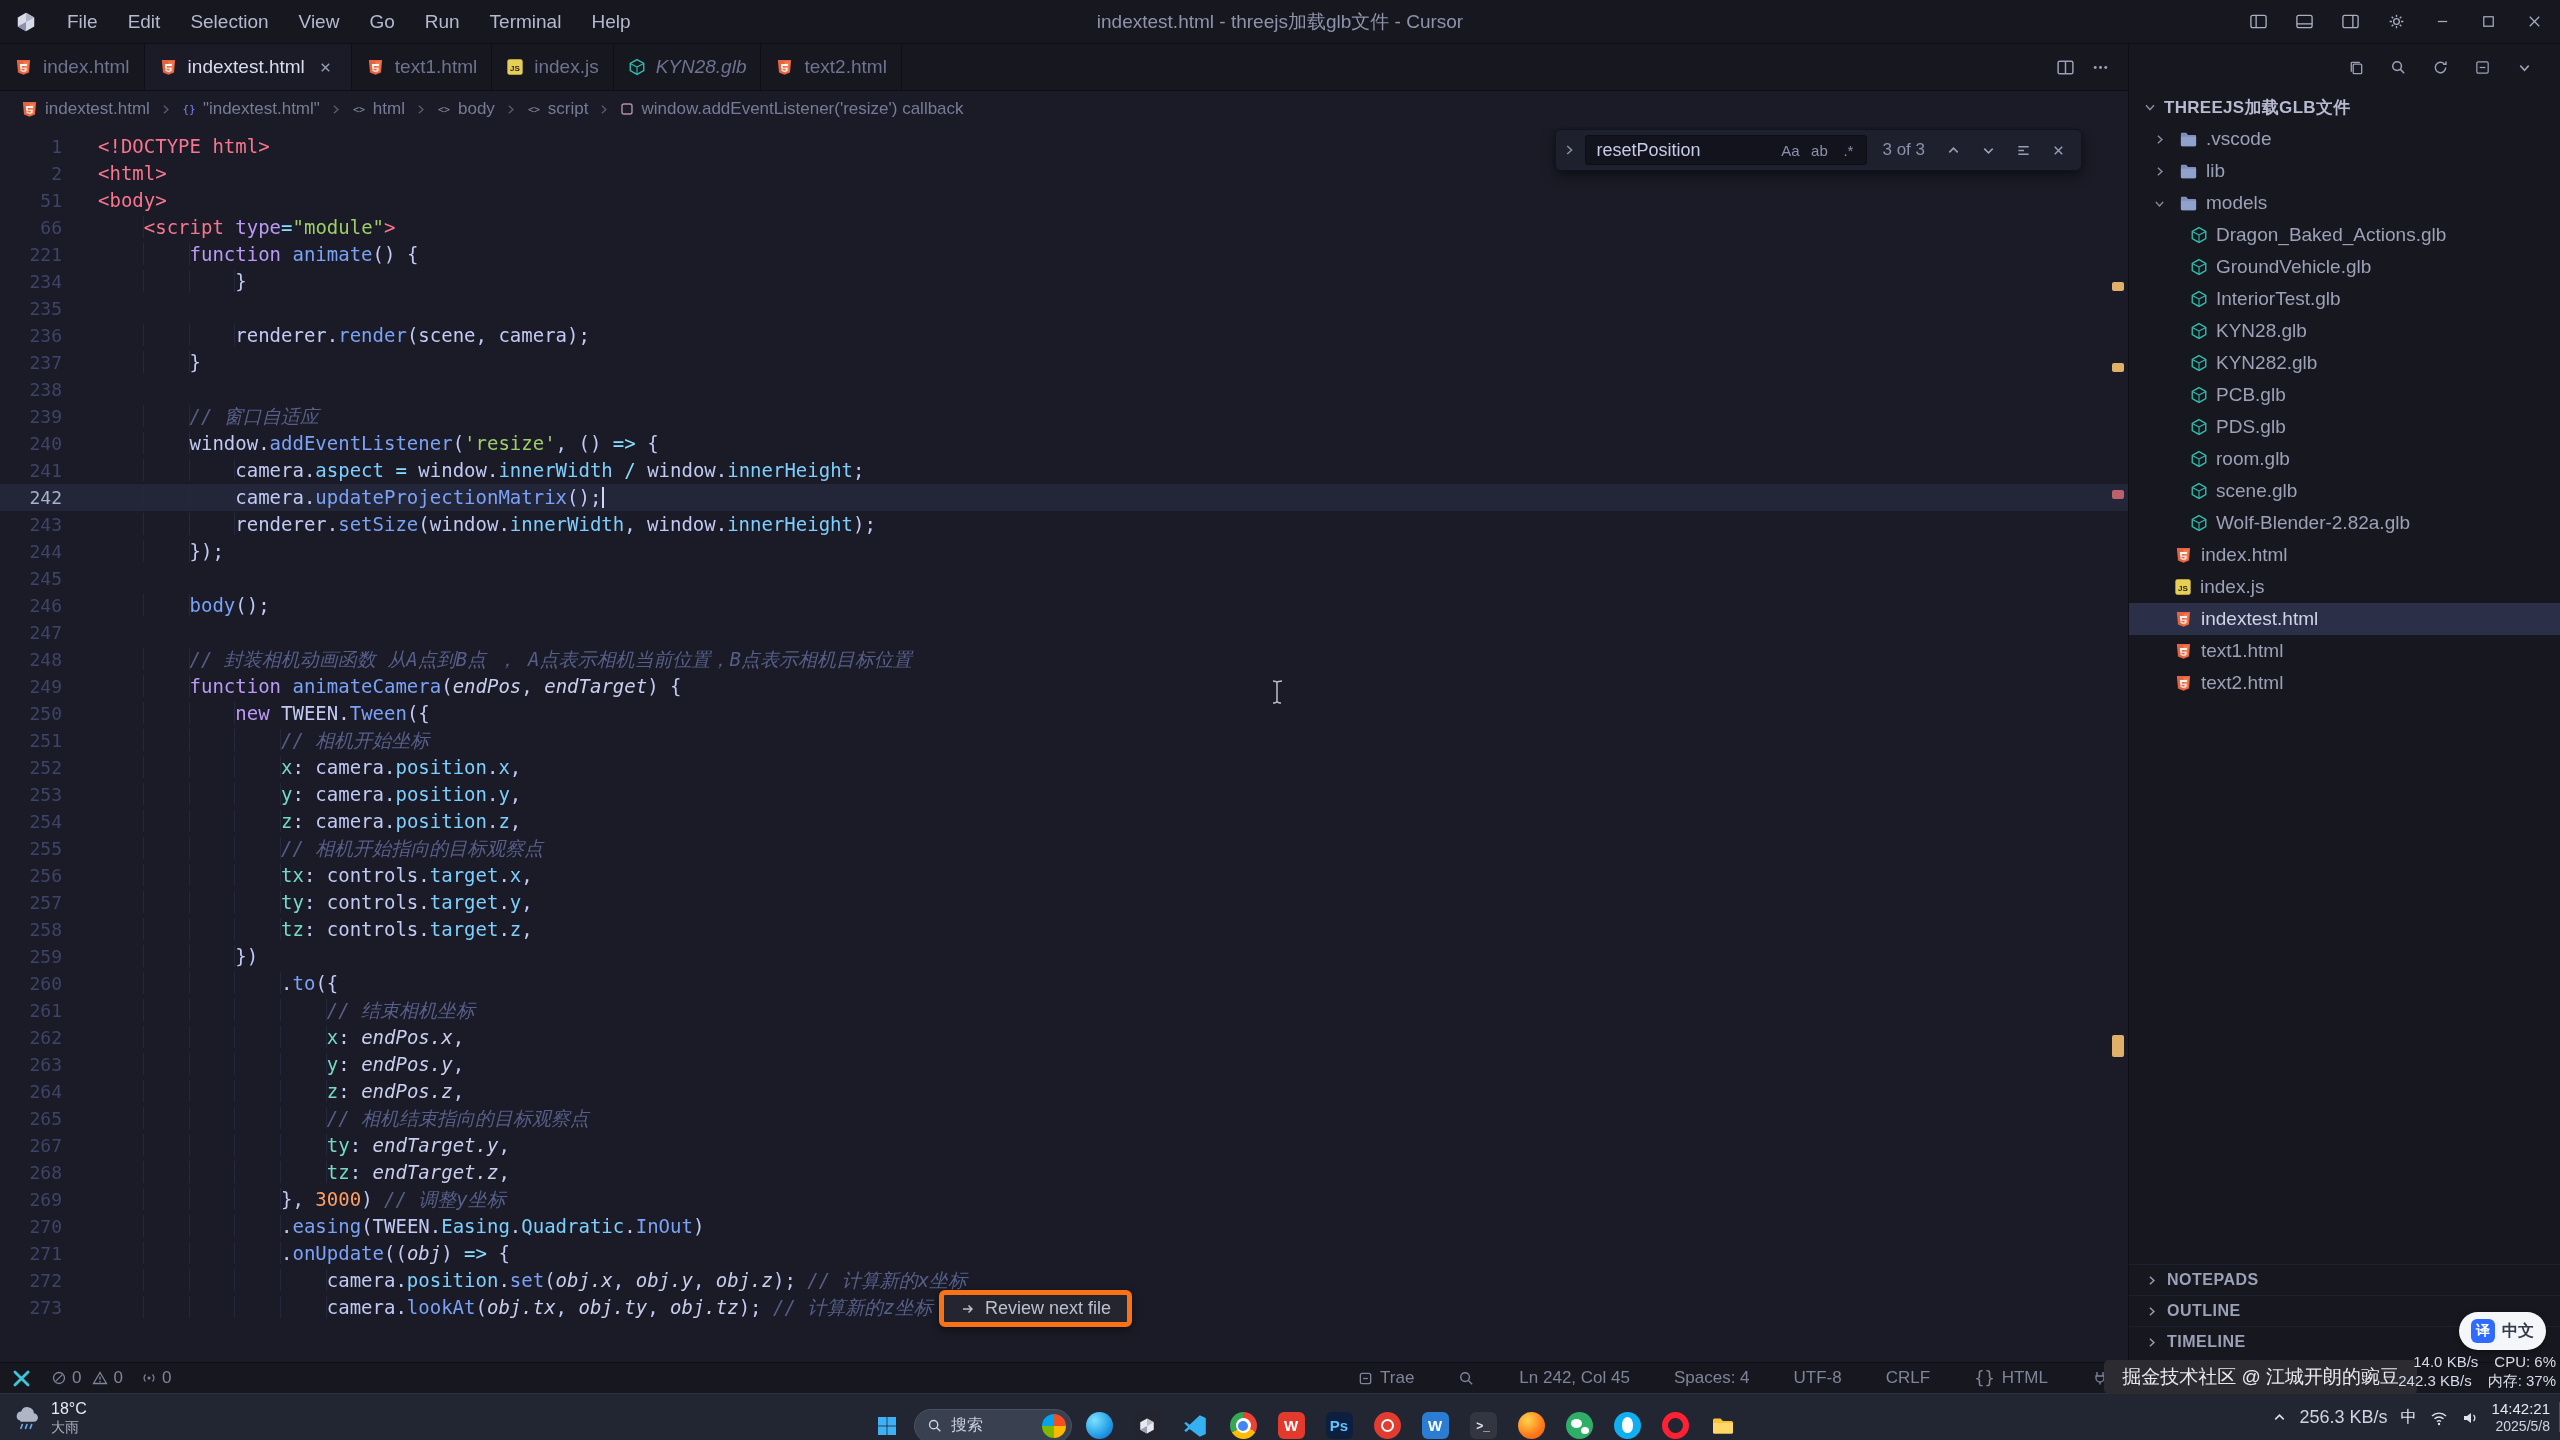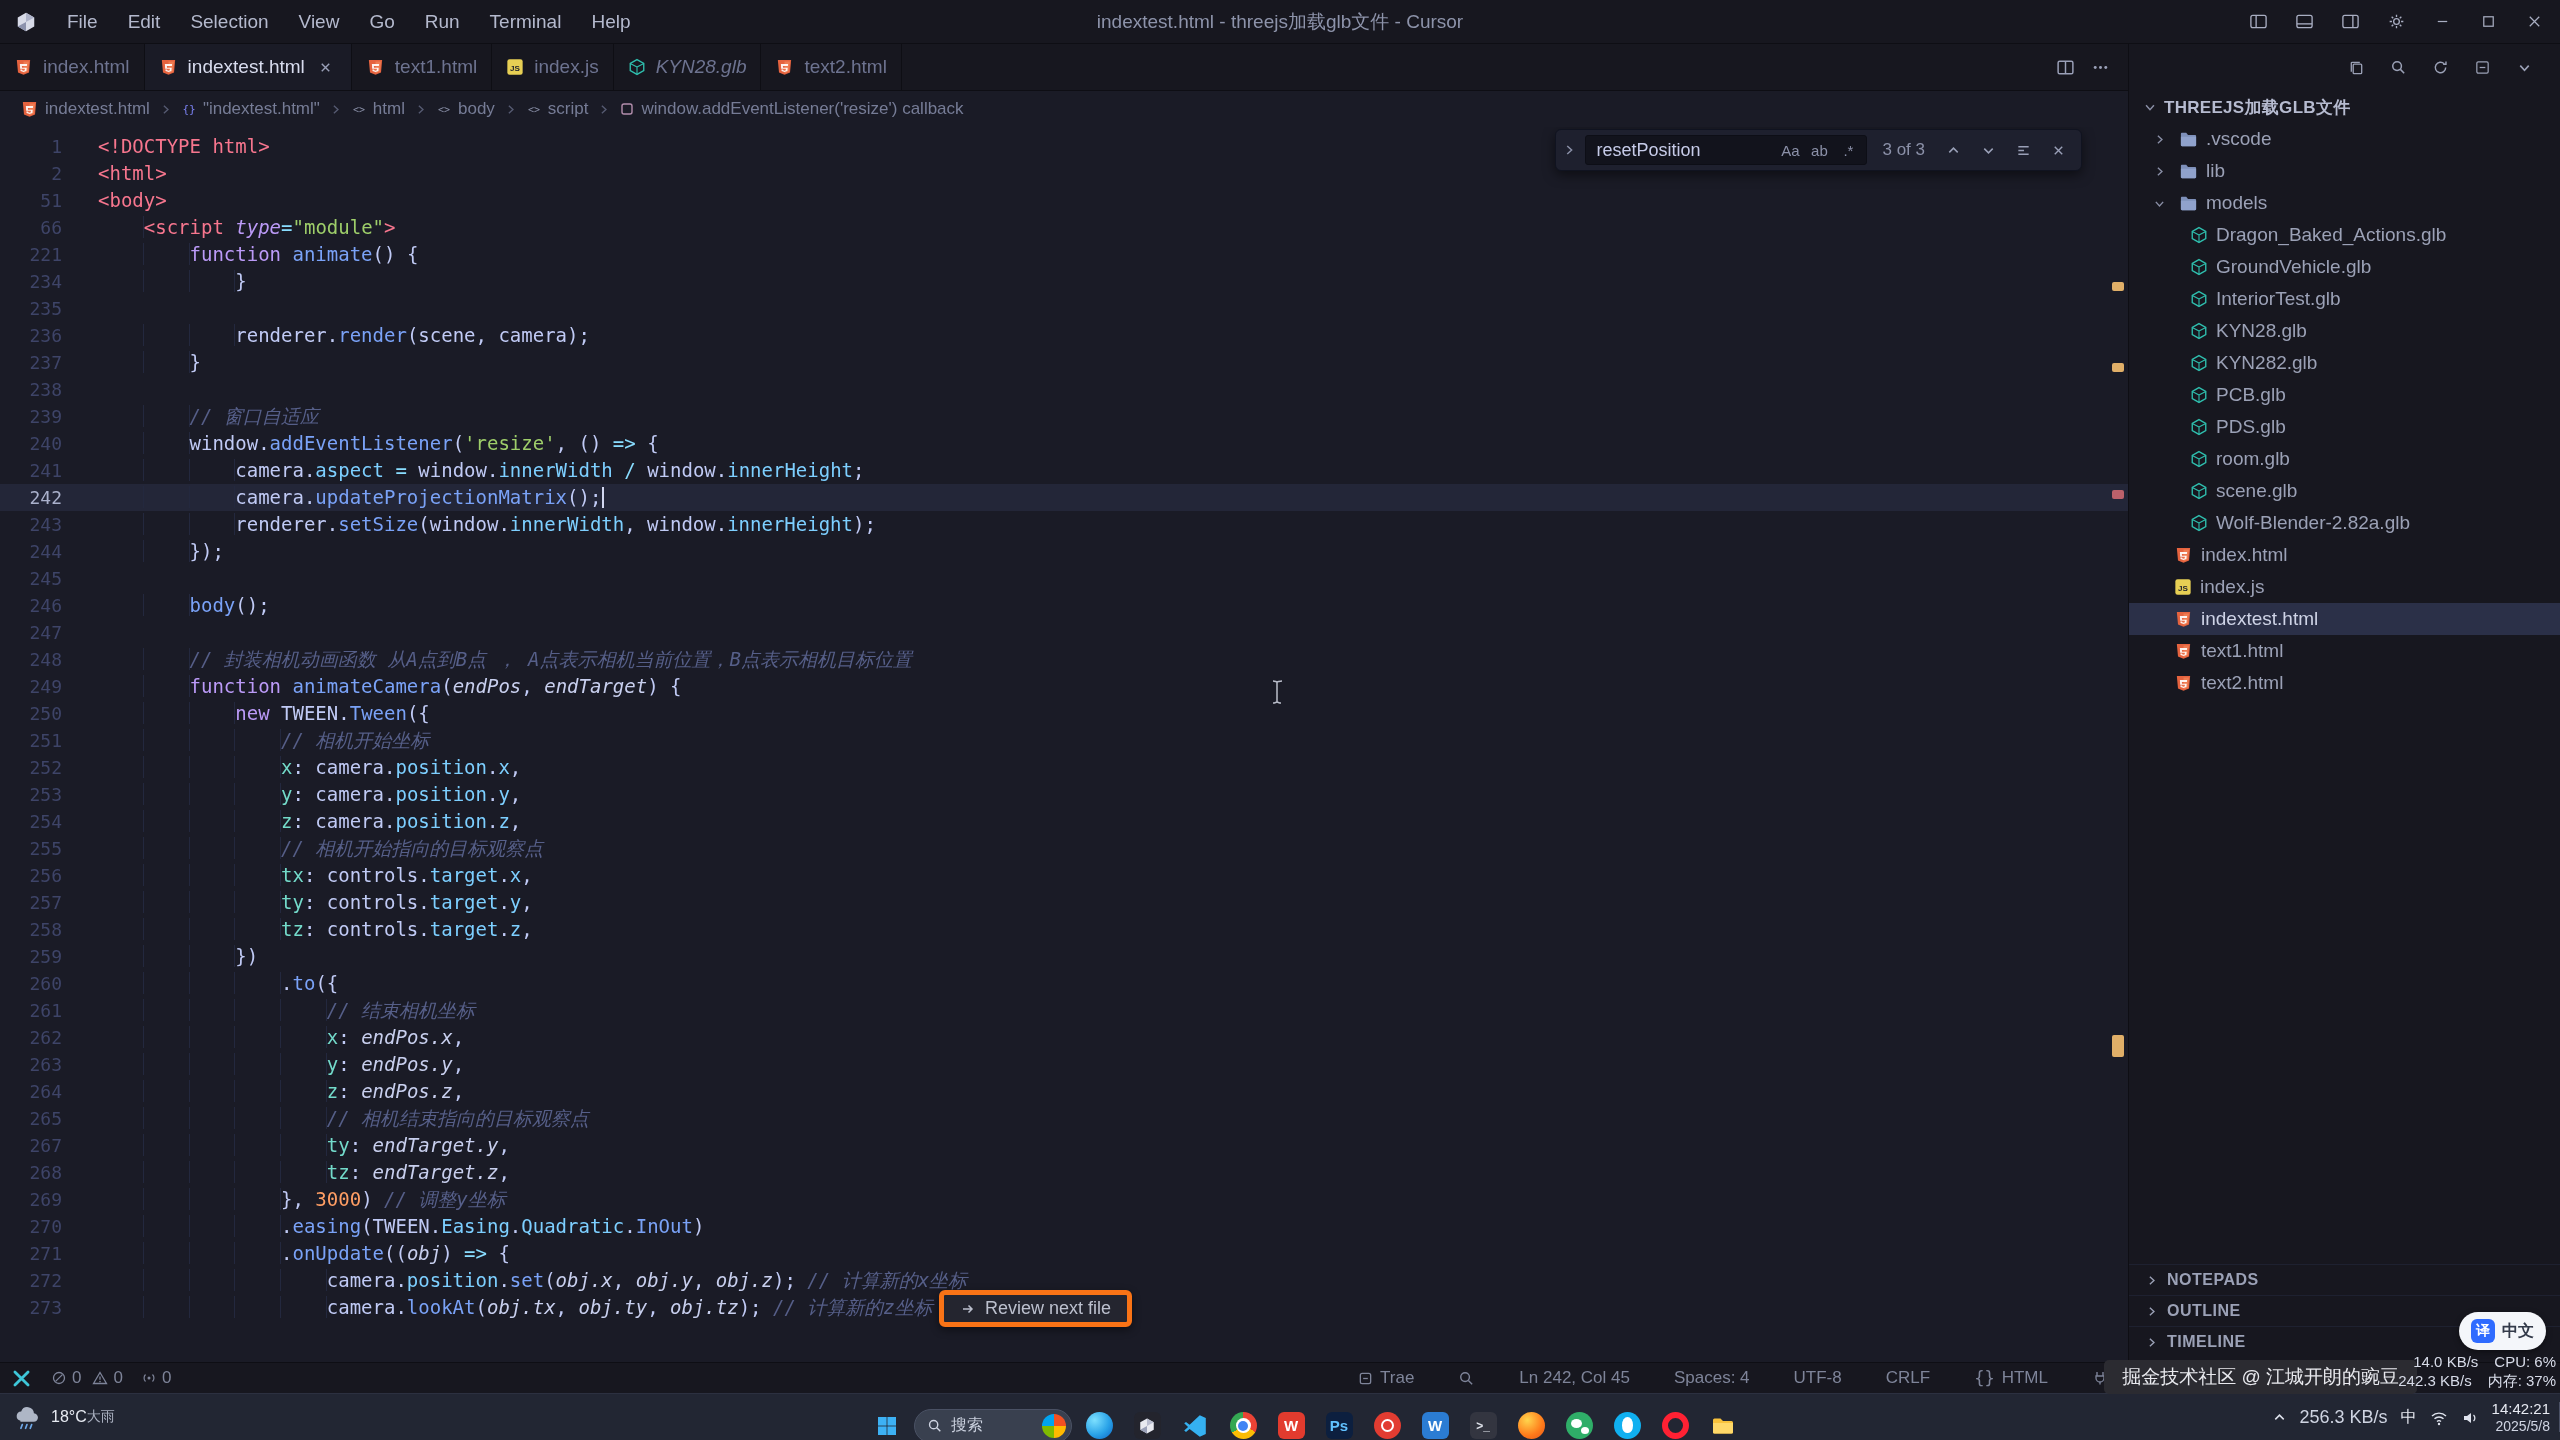--- a/index.html
+++ b/index.html
@@ -35,21 +35,21 @@
 
 
 .editor{position:relative;flex:1;overflow:hidden;background:#1a1b26;padding-top:6px}
 .crow{display:flex;height:27px;line-height:27px;font-family:"DejaVu Sans Mono","Liberation Mono",monospace;font-size:19px;white-space:pre}
 .crow.cur{background:#232638}
 .ln{width:62px;text-align:right;color:#3e4468;flex:none;font-size:18px}
 .crow.cur .ln{color:#aab1cc}
 .ctext{padding-left:36px;white-space:pre}
 .ind{white-space:pre;background-image:repeating-linear-gradient(to right,transparent 0,transparent calc(4ch - 1px),#23283e calc(4ch - 1px),#23283e 4ch)}
 .tk-tag{color:#f7768e}
-.tk-attr{color:#bb9af7;font-style:italic}
+.tk-attr{color:#bb9af7;}
 .tk-str{color:#9ece6a}
 .tk-kw{color:#bb9af7}
 .tk-fn{color:#7aa2f7}
 .tk-num{color:#ff9e64}
 .tk-cmt{color:#565f89;font-style:italic}
 .tk-pln{color:#c0caf5}
 .tk-prop{color:#7dcfff}
 .tk-op{color:#89ddff}
 .tk-key{color:#73daca}
 .tk-param{color:#c8cfee;font-style:italic}
@@ -91,21 +91,21 @@
 
 .statusbar{height:31px;background:#17171f;border-top:1px solid #0e0e14;display:flex;align-items:center;font-size:17px;color:#7e8499}
 .sb-logo{width:42px;height:31px;display:flex;align-items:center;justify-content:center}
 .sgrp{display:flex;align-items:center;gap:5px;padding:0 9px;white-space:nowrap}
 .sright{margin-left:auto;display:flex;align-items:center;gap:44px;margin-right:395px}
 .sitem{display:flex;align-items:center;gap:7px;white-space:nowrap}
 
 
 .taskbar{position:relative;height:47px;background:#222633;border-top:1px solid #2c3040;display:flex;align-items:center}
 .weather{position:absolute;left:12px;top:0;height:47px;display:flex;align-items:center;gap:9px}
-.wtxt{display:flex;flex-direction:row;line-height:1.15}
+.wtxt{display:flex;flex-direction:column;line-height:1.15}
 .wtemp{font-size:16px;color:#e7eaf2}
 .wdesc{font-size:14px;color:#aab0c0}
 .apps{position:absolute;left:866px;top:8px;height:47px;display:flex;align-items:center;gap:6px}
 .tbi{width:42px;height:42px;border-radius:6px;display:flex;align-items:center;justify-content:center}
 .search-pill{width:158px;height:34px;border-radius:17px;background:#39404f;border:1px solid #4a5164;display:flex;align-items:center;gap:8px;padding:0 5px 0 12px;color:#cfd4e2}
 .search-pill .stext{font-size:16px;color:#c9cfdd;flex:1}
 .sbadge{width:24px;height:24px;border-radius:50%;background:conic-gradient(#f25022 0 25%,#ffb900 25% 50%,#7fba00 50% 75%,#00a4ef 75% 100%)}
 .ai{width:27px;height:27px;border-radius:6px;display:flex;align-items:center;justify-content:center;font-weight:bold;font-size:15px;color:#fff;font-family:"Liberation Sans",sans-serif;position:relative}
 .ai-round{border-radius:50%}
 .tray{position:absolute;right:10px;top:0;height:47px;display:flex;align-items:center;gap:13px;color:#dfe3ee}

